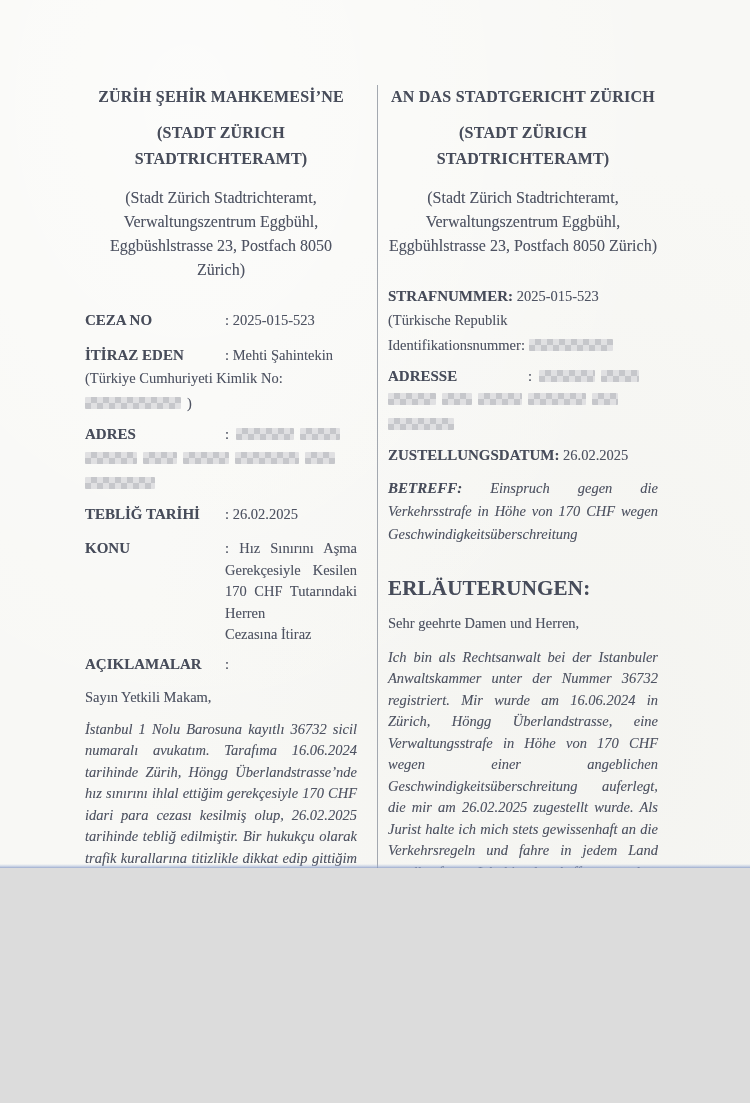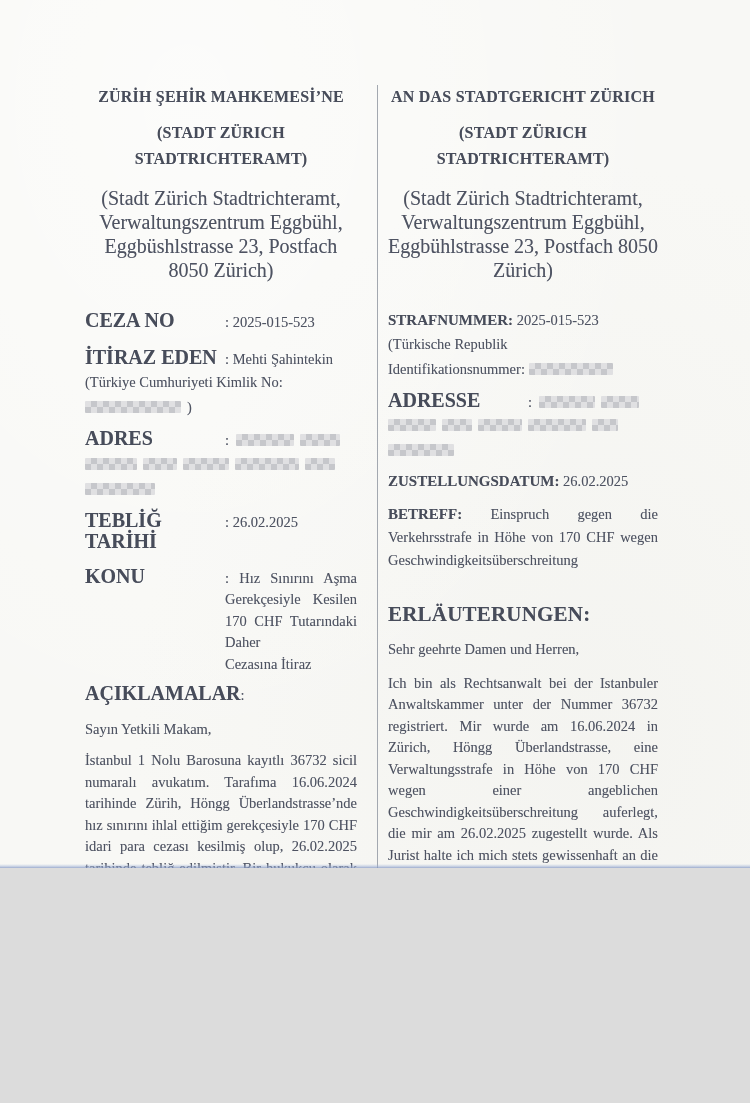--- a/index.html
+++ b/index.html
@@ -12,28 +12,28 @@
     font-family:"Liberation Serif","DejaVu Serif",serif;
     color:#4e5362;
     text-shadow:0 0 .6px rgba(78,83,98,.35);
   }
   .col{position:absolute;top:86px;font-size:14.5px;line-height:21.5px;}
   .col-left{left:85px;width:272px;}
   .col-right{left:376px;width:270px;margin-left:12px;}
   .divider{position:absolute;left:377px;top:85px;width:1px;height:895px;background:#a3a8b0;}
   .doc-title{font-weight:bold;font-size:16px;line-height:22px;text-align:center;color:#474c5a;letter-spacing:.2px;}
   .doc-subtitle{font-weight:bold;font-size:16px;line-height:26px;text-align:center;color:#474c5a;margin-top:12px;letter-spacing:.2px;}
-  .doc-address{font-size:20px;line-height:24px;text-align:center;margin-top:14px;}
+  .doc-address{font-size:16px;line-height:24px;text-align:center;margin-top:14px;}
   .fields{margin-top:28px;}
   .frow{display:flex;align-items:baseline;}
-  .flabel{flex:0 0 140px;font-weight:bold;font-size:20px;color:#474c5a;}
+  .flabel{flex:0 0 140px;font-weight:bold;font-size:15px;color:#474c5a;}
   .fvalue{flex:1;}.mt8{margin-top:8px}
   .mt12{margin-top:12px}.mt13{margin-top:13px}.mt14{margin-top:14px}.mt32{margin-top:32px}
   .cont-line{line-height:25px;}
-  .para{text-align:justify;margin:10px 0 0 0;hyphens:none;}
+  .para{text-align:justify;margin:10px 0 0 0;hyphens:none;font-style:italic;}
   .just{text-align:justify;text-align-last:justify;}
   .bold-inline{font-weight:bold;color:#474c5a;font-size:15px;}
   .section-head{font-weight:bold;font-size:21px;color:#474c5a;letter-spacing:.2px;}
   .redact{
     display:inline-block;height:12px;border-radius:1px;vertical-align:-1px;
     background-image:
       linear-gradient(45deg,#c6c7cb 25%,transparent 25%,transparent 75%,#c6c7cb 75%),
       linear-gradient(45deg,#c6c7cb 25%,#e0e0e2 25%,#e0e0e2 75%,#c6c7cb 75%);
     background-size:12px 12px;background-position:0 0,6px 6px;
     margin-right:6px;
@@ -92,21 +92,21 @@
         <div class="flabel">TEBLİĞ TARİHİ</div>
         <div class="fvalue">: 26.02.2025</div>
       </div>
 
       <div class="frow mt13">
         <div class="flabel">KONU</div>
         <div class="fvalue">
           <div class="just">: Hız Sınırını Aşma</div>
           <div class="just">Gerekçesiyle Kesilen</div>
           <div class="just">170 CHF Tutarındaki</div>
-          <div>Daher</div>
+          <div>Herren</div>
           <div>Cezasına İtiraz</div>
         </div>
       </div>
 
       <div class="frow mt8">
         <div class="flabel" style="flex-basis:140px">AÇIKLAMALAR</div>
         <div class="fvalue">:</div>
       </div>
     </div>
 

